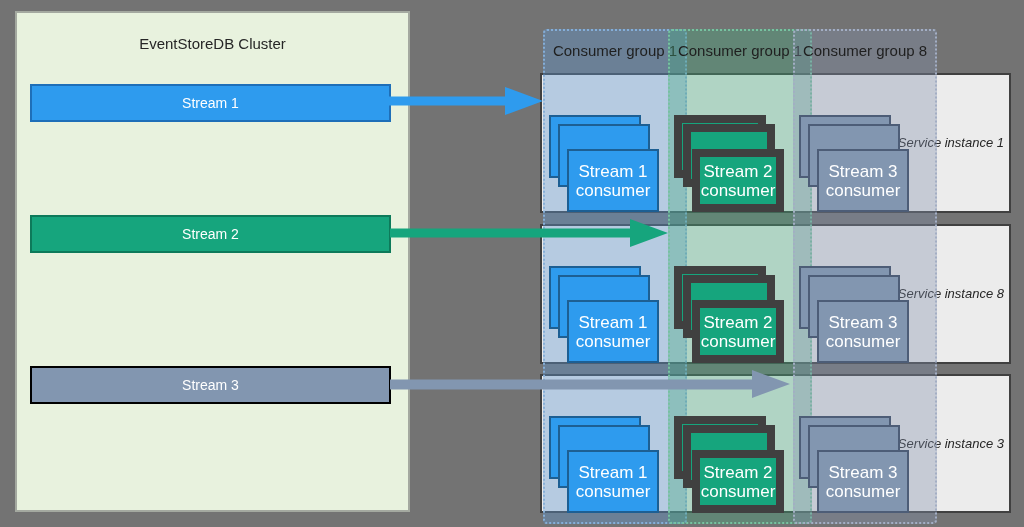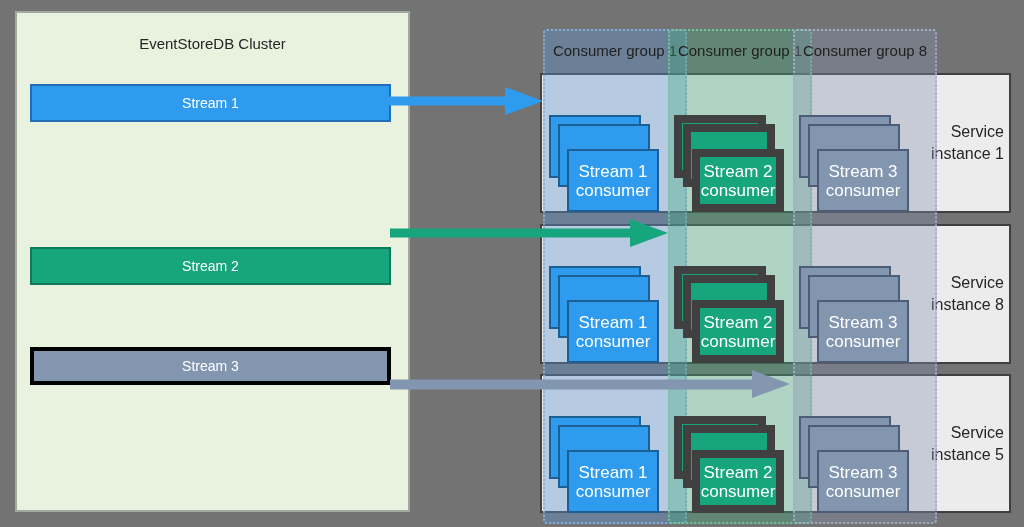--- a/index.html
+++ b/index.html
@@ -15,34 +15,34 @@
   .cluster-title{
     position:absolute;left:0;top:22px;width:100%;text-align:center;
     font-size:15px;color:#262626;
   }
   .stream-bar{
     position:absolute;left:13px;width:361px;height:38px;box-sizing:border-box;
     display:flex;align-items:center;justify-content:center;
     color:#ffffff;font-size:14px;
   }
   .stream-bar.s0{top:71px;background:#2e9bee;border:2px solid #1e6fb8;}
-  .stream-bar.s1{top:202px;background:#16a57d;border:2px solid #0d7a5a;margin-top:32px;}
-  .stream-bar.s2{top:334px;background:#8296b0;border:4px solid #000000;}
+  .stream-bar.s1{top:202px;background:#16a57d;border:2px solid #0d7a5a;}
+  .stream-bar.s2{top:353px;background:#8296b0;border:2px solid #000000;}
   
   .service-row{
     position:absolute;left:540px;width:471px;box-sizing:border-box;
     background:#ececec;border:2px solid #404040;z-index:1;
   }
   .row0{top:73px;height:140px;}
   .row1{top:224px;height:140px;}
   .row2{top:374px;height:139px;}
   .service-label{
     position:absolute;right:5px;top:0;height:100%;width:108px;
     display:flex;align-items:center;justify-content:flex-end;text-align:right;
-    font-size:16px;line-height:22px;color:#262626;
+    font-size:13px;line-height:30px;color:#262626;font-style:italic;
   }
   
   .consumer-col{
     position:absolute;top:13px;height:495px;width:144px;box-sizing:border-box;
     border-radius:4px;z-index:2;margin-top:16px;
   }
   .col0{left:543px;background:rgba(94,150,208,0.38);border:2px dotted #85aed8;}
   .col1{left:668px;background:rgba(68,170,124,0.36);border:2px dotted #77c2a0;}
   .col2{left:793px;background:rgba(130,144,172,0.36);border:2px dotted #a3aec4;}
   .col-header{
@@ -94,21 +94,21 @@
     </div>
   </div>
 
   <div class="service-row row0">
     <div class="service-label">Service instance 1</div>
   </div>
   <div class="service-row row1">
     <div class="service-label">Service instance 8</div>
   </div>
   <div class="service-row row2">
-    <div class="service-label">Service instance 5</div>
+    <div class="service-label">Service instance 3</div>
   </div>
 
   <div class="consumer-col col0">
     <div class="col-header">Consumer group 1</div>
   </div>
   <div class="consumer-col col1">
     <div class="col-header">Consumer group 1</div>
   </div>
   <div class="consumer-col col2">
     <div class="col-header">Consumer group 8</div>

